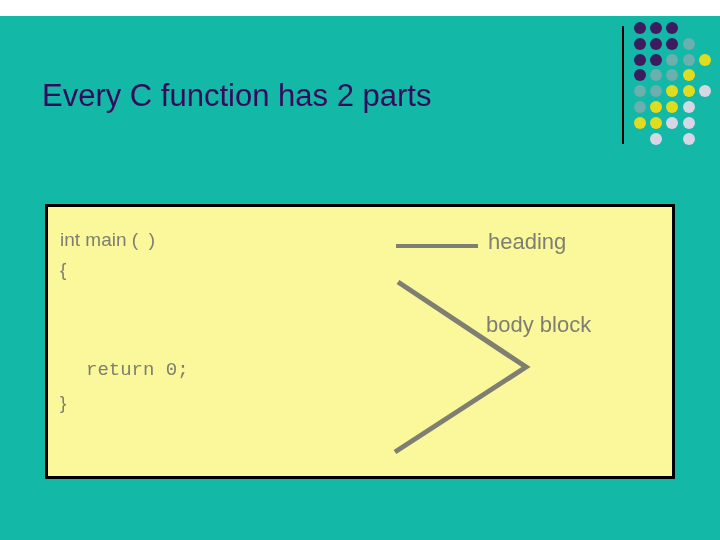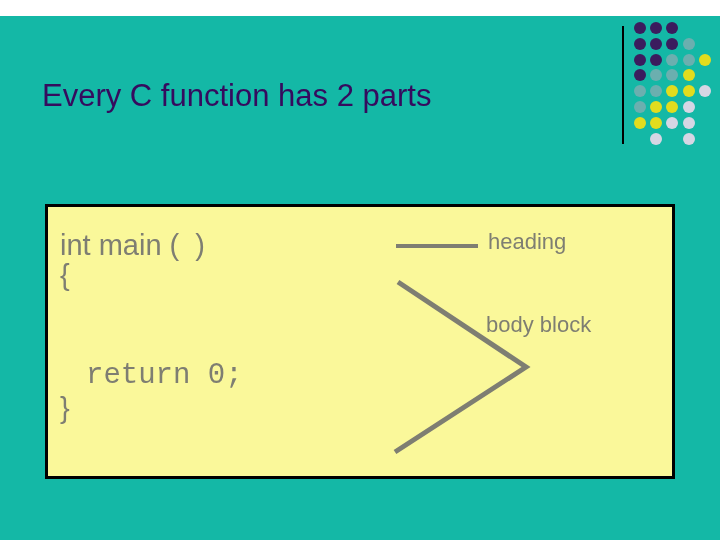--- a/index.html
+++ b/index.html
@@ -62,21 +62,21 @@
     width: 630px;
     height: 275px;
     background: #FAF89A;
     border: 3px solid #000000;
     box-sizing: border-box;
   }
 
   .code-line {
     position: absolute;
     color: #7E7E72;
-    font-size: 29px;
+    font-size: 19px;
     white-space: pre;
   }
   #code-line-heading { left: 12px; top: 22px; }
   #code-line-open    { left: 12px; top: 52px; }
   #code-line-return  { left: 38px; top: 152px; }
   #code-line-close   { left: 12px; top: 185px; }
 
   .annotation-label {
     position: absolute;
     color: #7E7E72;

